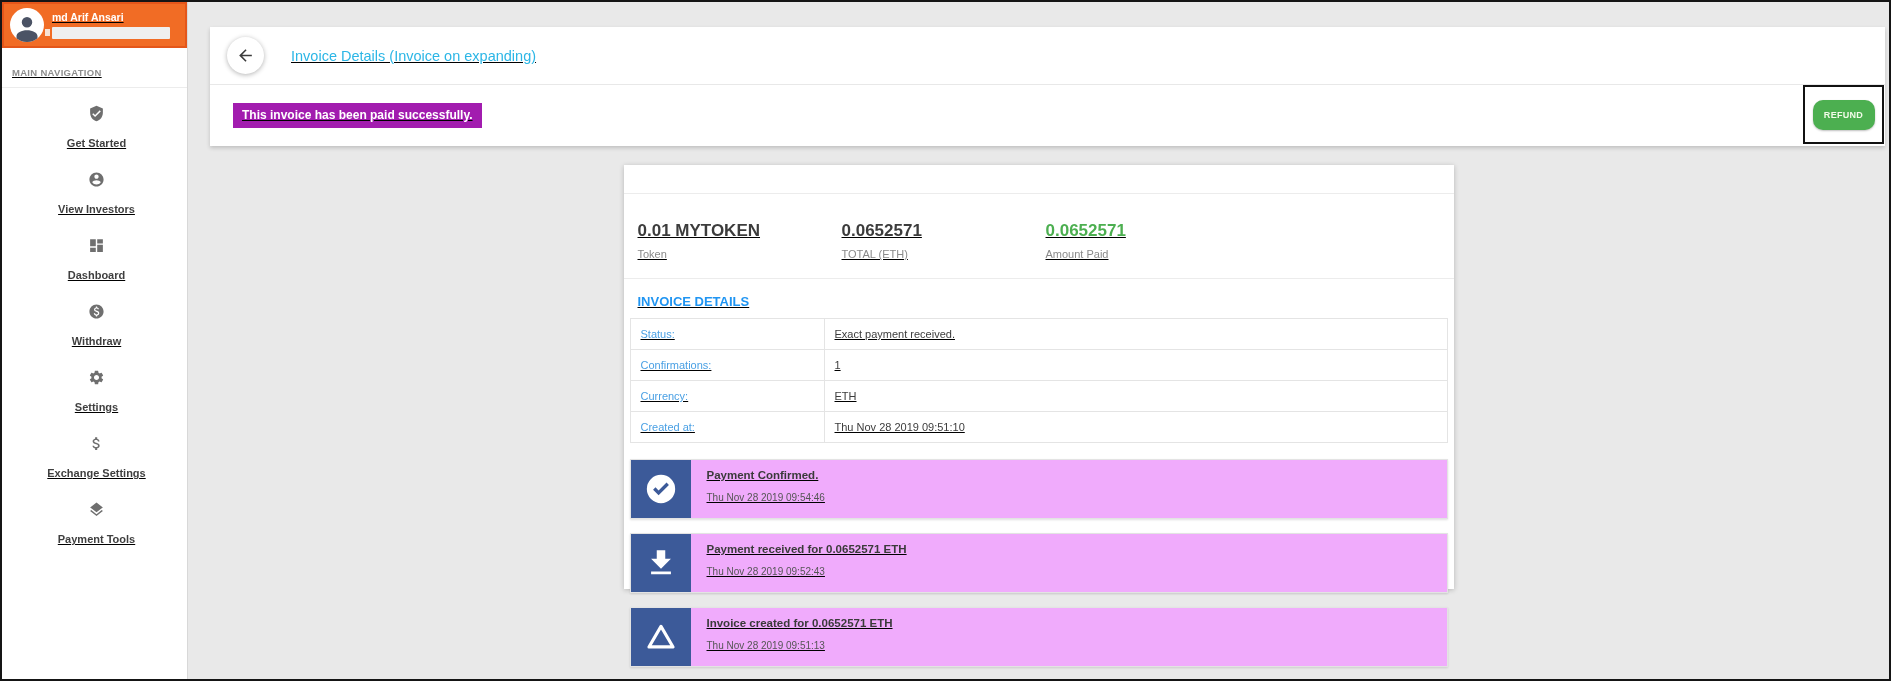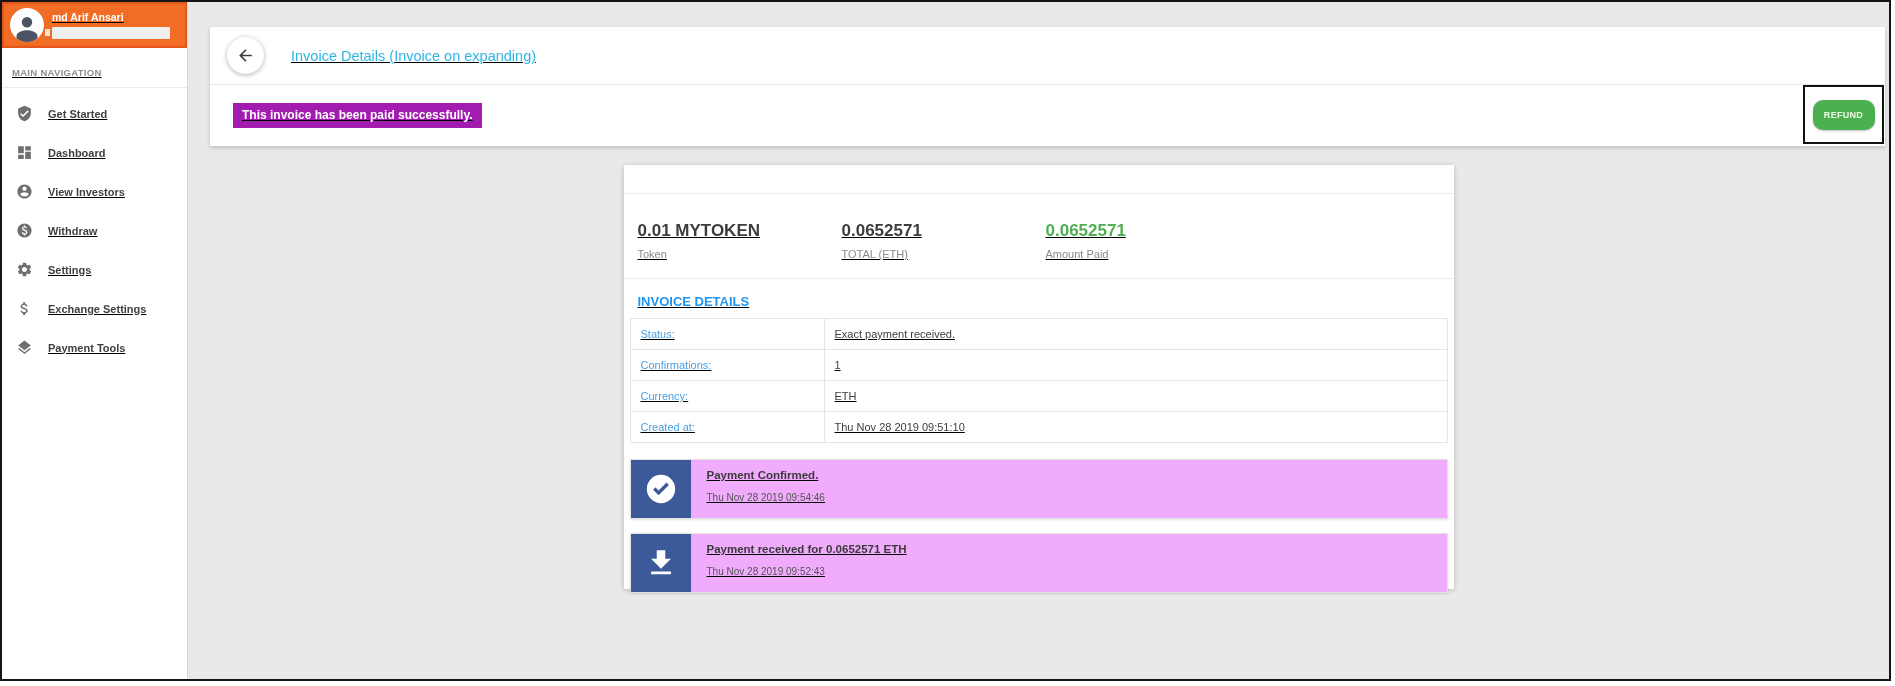--- a/index.html
+++ b/index.html
@@ -12,21 +12,21 @@
   .sidebar { width:186px; min-width:186px; height:100%; background:#ffffff; border-right:1px solid #d8d8d8; position:relative; }
   .profile { background:#f16c25; border:2px solid #e4561a; height:46px; display:flex; align-items:center; padding:4px 6px; gap:8px; }
   .avatar { width:34px; height:34px; border-radius:50%; background:#ffffff; overflow:hidden; flex:none; display:flex; align-items:flex-end; justify-content:center; }
   .profile-text { flex:1; min-width:0; }
   .profile-name { color:#ffffff; font-size:10.5px; font-weight:bold; margin-bottom:4px; }
   .profile-redacted { height:12px; background:#efefef; border-radius:1px; width:118px; position:relative; }
   .profile-redacted:before { content:""; position:absolute; left:-7px; top:2px; width:5px; height:7px; background:#f7e2d4; }
 
   .nav-label { font-size:9.5px; font-weight:bold; color:#8d8d8d; letter-spacing:.3px; padding:19px 10px 9px; border-bottom:1px solid #ececec; }
   .nav { padding-top:6px; }
-  .nav-item { display:flex; align-items:center; gap:15px; padding:11px 10px 11px 14px; cursor:pointer; }
+  .nav-item { display:flex; align-items:center; gap:15px; padding:11px 10px 11px 14px; cursor:pointer;flex-direction:column; }
   .nav-item svg { width:17px; height:17px; fill:#6f6f6f; flex:none; }
   .nav-text { font-size:11px; font-weight:bold; color:#3f3f3f; }
 
   
   .main { flex:1; position:relative; height:100%; }
 
   .header-card { background:#ffffff; margin:25px 4px 0 22px; box-shadow:0 2px 4px rgba(0,0,0,.18); }
   .header-row1 { height:58px; display:flex; align-items:center; padding-left:17px; border-bottom:1px solid #e8e8e8; }
   .back-btn { width:37px; height:37px; border-radius:50%; background:#ffffff; border:none; box-shadow:0 1px 5px rgba(0,0,0,.3); display:flex; align-items:center; justify-content:center; cursor:pointer; }
   .back-btn svg { width:19px; height:19px; fill:#3c3c3c; }
@@ -80,29 +80,29 @@
 
     <nav class="nav">
       <div class="nav-item">
         <svg viewBox="0 0 24 24">
               <path d="M12 1 3 5v6c0 5.55 3.84 10.74 9 12 5.16-1.26 9-6.45 9-12V5l-9-4zm-2 16-4-4 1.41-1.41L10 14.17l6.59-6.59L18 9l-8 8z"></path>
             </svg>
         <span class="nav-text">Get Started</span>
       </div>
       <div class="nav-item">
         <svg viewBox="0 0 24 24">
+              <path d="M12 2C6.48 2 2 6.48 2 12s4.48 10 10 10 10-4.48 10-10S17.52 2 12 2zm0 3c1.66 0 3 1.34 3 3s-1.34 3-3 3-3-1.34-3-3 1.34-3 3-3zm0 14.2c-2.5 0-4.71-1.28-6-3.22.03-1.99 4-3.08 6-3.08 1.99 0 5.97 1.09 6 3.08-1.29 1.94-3.5 3.22-6 3.22z"></path>
+            </svg>
+        <span class="nav-text">View Investors</span>
+      </div>
+      <div class="nav-item">
+        <svg viewBox="0 0 24 24">
               <path d="M3 13h8V3H3v10zm0 8h8v-6H3v6zm10 0h8V11h-8v10zm0-18v6h8V3h-8z"></path>
             </svg>
         <span class="nav-text">Dashboard</span>
-      </div>
-      <div class="nav-item">
-        <svg viewBox="0 0 24 24">
-              <path d="M12 2C6.48 2 2 6.48 2 12s4.48 10 10 10 10-4.48 10-10S17.52 2 12 2zm0 3c1.66 0 3 1.34 3 3s-1.34 3-3 3-3-1.34-3-3 1.34-3 3-3zm0 14.2c-2.5 0-4.71-1.28-6-3.22.03-1.99 4-3.08 6-3.08 1.99 0 5.97 1.09 6 3.08-1.29 1.94-3.5 3.22-6 3.22z"></path>
-            </svg>
-        <span class="nav-text">View Investors</span>
       </div>
       <div class="nav-item">
         <svg viewBox="0 0 24 24">
               <path d="M12 2C6.48 2 2 6.48 2 12s4.48 10 10 10 10-4.48 10-10S17.52 2 12 2zm.88 15.76V19h-1.75v-1.29c-.74-.18-2.39-.77-3.02-2.96l1.65-.67c.06.22.58 2.09 2.4 2.09.93 0 1.98-.48 1.98-1.61 0-.96-.7-1.46-2.28-2.03-1.1-.39-3.35-1.03-3.35-3.31 0-.1.01-2.4 2.62-2.96V5h1.75v1.24c1.84.32 2.51 1.79 2.66 2.23l-1.58.67c-.11-.35-.59-1.34-1.9-1.34-.7 0-1.81.37-1.81 1.39 0 .95.86 1.31 2.64 1.9 2.4.83 3.01 2.05 3.01 3.45 0 2.63-2.5 3.13-3.02 3.22z"></path>
             </svg>
         <span class="nav-text">Withdraw</span>
       </div>
       <div class="nav-item">
         <svg viewBox="0 0 24 24">
               <path d="M19.14 12.94c.04-.3.06-.61.06-.94 0-.32-.02-.64-.07-.94l2.03-1.58a.49.49 0 0 0 .12-.61l-1.92-3.32a.488.488 0 0 0-.59-.22l-2.39.96c-.5-.38-1.03-.7-1.62-.94l-.36-2.54a.484.484 0 0 0-.48-.41h-3.84c-.24 0-.43.17-.47.41l-.36 2.54c-.59.24-1.13.57-1.62.94l-2.39-.96c-.22-.08-.47 0-.59.22L2.74 8.87c-.12.21-.08.47.12.61l2.03 1.58c-.05.3-.09.63-.09.94s.02.64.07.94l-2.03 1.58a.49.49 0 0 0-.12.61l1.92 3.32c.12.22.37.29.59.22l2.39-.96c.5.38 1.03.7 1.62.94l.36 2.54c.05.24.24.41.48.41h3.84c.24 0 .44-.17.47-.41l.36-2.54c.59-.24 1.13-.56 1.62-.94l2.39.96c.22.08.47 0 .59-.22l1.92-3.32c.12-.22.07-.47-.12-.61l-2.01-1.58zM12 15.6c-1.98 0-3.6-1.62-3.6-3.6s1.62-3.6 3.6-3.6 3.6 1.62 3.6 3.6-1.62 3.6-3.6 3.6z"></path>
@@ -201,18 +201,29 @@
           <div class="tl-icon">
             <svg viewBox="0 0 24 24">
                   <path fill="#ffffff" d="M19 9h-4V3H9v6H5l7 7 7-7zM5 18v2h14v-2H5z"></path>
                 </svg>
           </div>
           <div class="tl-body">
             <div class="tl-title">Payment received for 0.0652571 ETH</div>
             <div class="tl-time">Thu Nov 28 2019 09:52:43</div>
           </div>
         </div>
+        <div class="tl-item">
+          <div class="tl-icon">
+            <svg viewBox="0 0 24 24">
+                  <path fill="none" stroke="#ffffff" stroke-width="2.2" stroke-linejoin="round" d="M12 4.5 20.5 19h-17z"></path>
+                </svg>
+          </div>
+          <div class="tl-body">
+            <div class="tl-title">Invoice created for 0.0652571 ETH</div>
+            <div class="tl-time">Thu Nov 28 2019 09:51:13</div>
+          </div>
+        </div>
       </div>
     </section>
 
   </main>
 </div>
 </div>
 
 </body></html>

